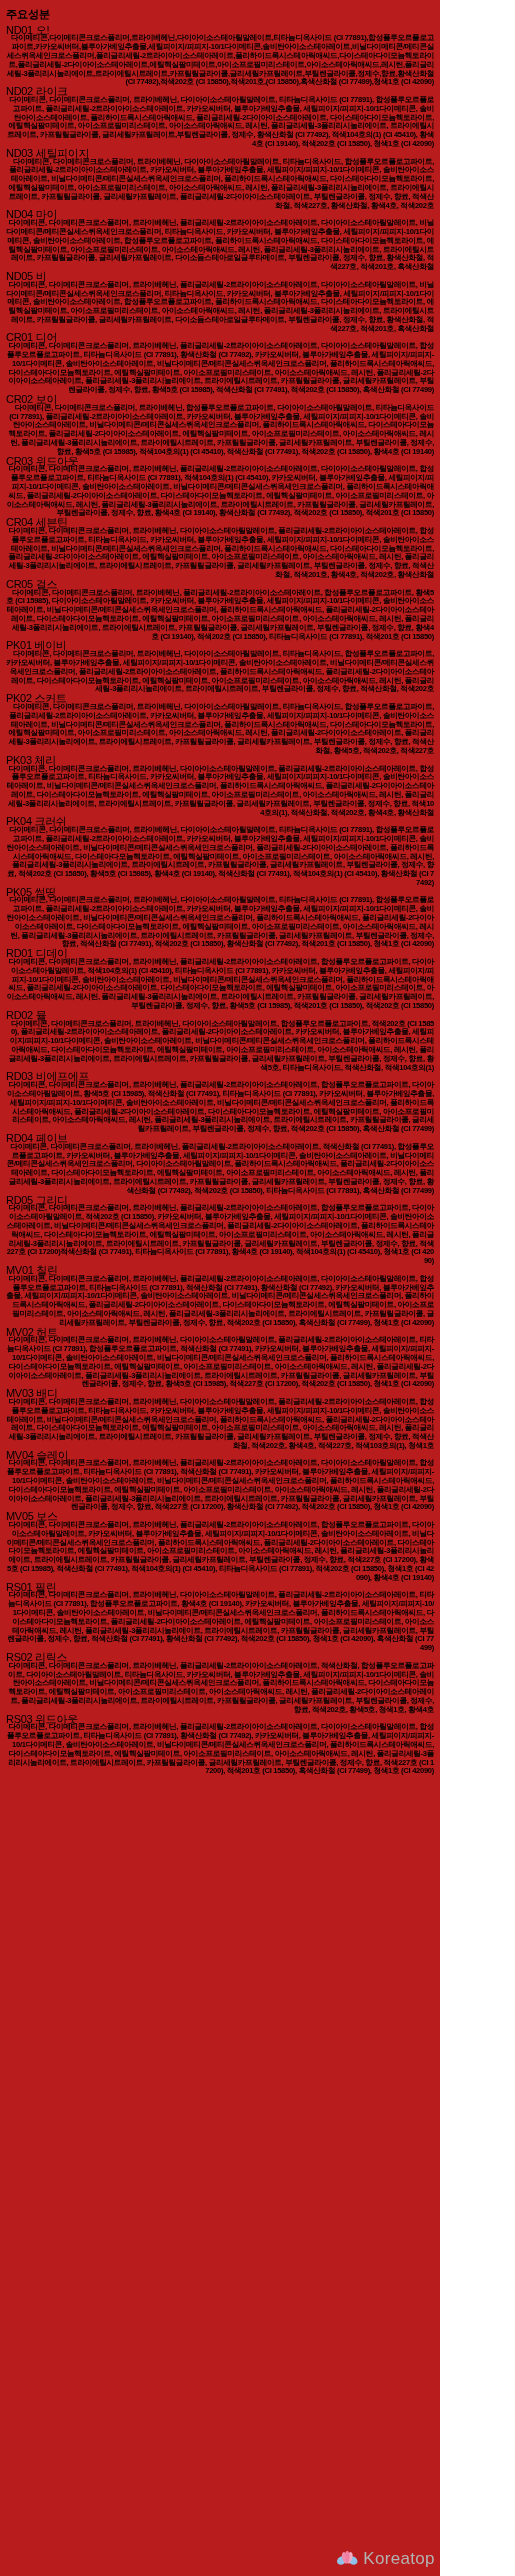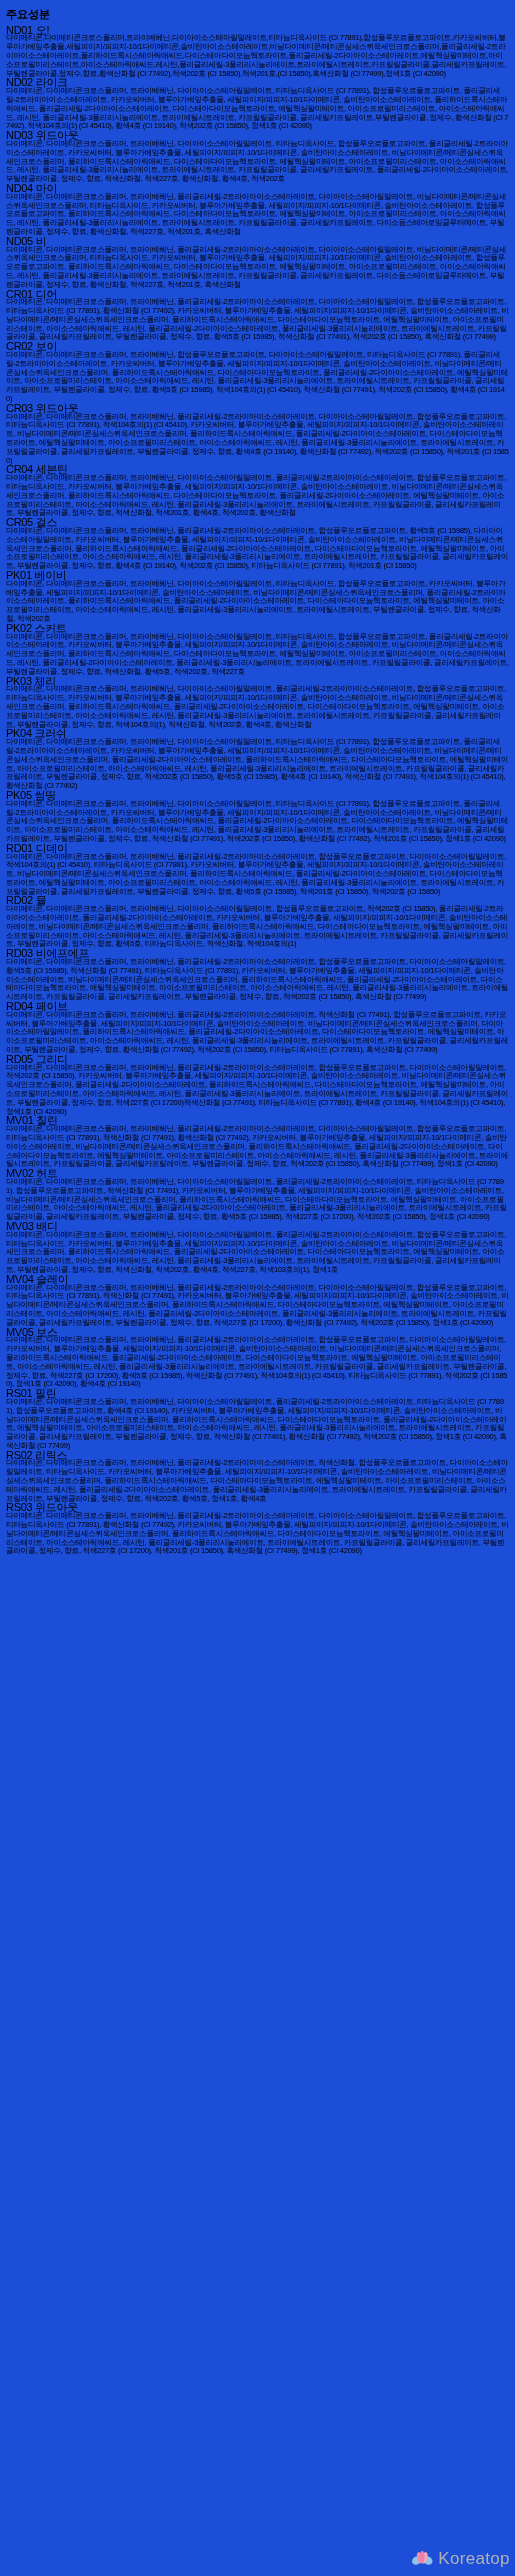--- a/index.html
+++ b/index.html
@@ -1,45 +1,46 @@
 <!DOCTYPE html>
 <html lang="ko" style="font-size:10.6px"><head>
 <meta charset="utf-8">
 <style>
   html,body{margin:0;padding:0;background:#ffffff;}
   .page{
     position:relative;
-    width:515px;
+    width:440px;
     min-height:2576px;
     box-sizing:border-box;
-    background:#1d4ed8;
+    background:#b91c1c;
     color:#000000;
     font-family:"Liberation Sans","DejaVu Sans",sans-serif;
     padding:5.3px 6px 40px 6px;
   }
   .doc-title{
     font-size:11.2px;
     font-weight:700;
     margin:1.3px 0 4px 0;
     letter-spacing:-0.2px;
   }
   .entry-heading{
     font-size:11px;
     line-height:8.8px;
     font-weight:400;
     letter-spacing:-0.3px;
     white-space:nowrap;
   }
   .entry-ingredients{
     font-size:7.6px;
     line-height:8.8px;
-    font-weight:400;
+    font-weight:700;
     letter-spacing:-0.3px;
     word-break:break-all;
     margin:0;
+    text-align:right;
   }
   .watermark{
     position:absolute;
     right:5.3px;
     bottom:6.6px;
     display:flex;
     align-items:center;
     gap:5px;
     margin-top:45px;
   }
@@ -55,21 +56,21 @@
 <body>
 
 <div class="page">
   <div class="doc-title">주요성분</div>
 
   <div id="entries">
       <div class="entry-heading">ND01 오!</div>
       <div class="entry-ingredients">다이메티콘,다이메티콘크로스폴리머,트라이베헤닌,다이아이소스테아릴말레이트,티타늄디옥사이드 (CI 77891),합성플루오르플로고파이트,카카오씨버터,블루아가베잎추출물,세틸피이지/피피지-10/1다이메티콘,솔비탄아이소스테아레이트,비닐다이메티콘/메티콘실세스퀴옥세인크로스폴리머,폴리글리세릴-2트라이아이소스테아레이트,폴리하이드록시스테아릭애씨드,다이스테아다이모늄헥토라이트,폴리글리세릴-2다이아이소스테아레이트,에틸헥실팔미테이트,아이소프로필미리스테이트,아이소스테아릭애씨드,레시틴,폴리글리세릴-3폴리리시놀리에이트,트라이에틸시트레이트,카프릴릴글라이콜,글리세릴카프릴레이트,부틸렌글라이콜,정제수,향료,황색산화철 (CI 77492),적색202호 (CI 15850),적색201호,(CI 15850),흑색산화철 (CI 77499),청색1호 (CI 42090)</div>
       <div class="entry-heading">ND02 라이크</div>
       <div class="entry-ingredients">다이메티콘, 다이메티콘크로스폴리머, 트라이베헤닌, 다이아이소스테아릴말레이트, 티타늄디옥사이드 (CI 77891), 합성플루오르플로고파이트, 폴리글리세릴-2트라이아이소스테아레이트, 카카오씨버터, 블루아가베잎추출물, 세틸피이지/피피지-10/1다이메티콘, 솔비탄아이소스테아레이트, 폴리하이드록시스테아릭애씨드, 폴리글리세릴-2다이아이소스테아레이트, 다이스테아다이모늄헥토라이트, 에틸헥실팔미테이트, 아이소프로필미리스테이트, 아이소스테아릭애씨드, 레시틴, 폴리글리세릴-3폴리리시놀리에이트, 트라이에틸시트레이트, 카프릴릴글라이콜, 글리세릴카프릴레이트,부틸렌글라이콜, 정제수, 황색산화철 (CI 77492), 적색104호의(1) (CI 45410), 황색4호 (CI 19140), 적색202호 (CI 15850), 청색1호 (CI 42090)</div>
-      <div class="entry-heading">ND03 위드아웃</div>
+      <div class="entry-heading">ND03 세틸피이지</div>
       <div class="entry-ingredients">다이메티콘, 다이메티콘크로스폴리머, 트라이베헤닌, 다이아이소스테아릴말레이트, 티타늄디옥사이드, 합성플루오르플로고파이트, 폴리글리세릴-2트라이아이소스테아레이트, 카카오씨버터, 블루아가베잎추출물, 세틸피이지/피피지-10/1다이메티콘, 솔비탄아이소스테아레이트, 비닐다이메티콘/메티콘실세스퀴옥세인크로스폴리머, 폴리하이드록시스테아릭애씨드, 다이스테아다이모늄헥토라이트, 에틸헥실팔미테이트, 아이소프로필미리스테이트, 아이소스테아릭애씨드, 레시틴, 폴리글리세릴-3폴리리시놀리에이트, 트라이에틸시트레이트, 카프릴릴글라이콜, 글리세릴카프릴레이트, 폴리글리세릴-2다이아이소스테아레이트, 부틸렌글라이콜, 정제수, 향료, 적색산화철, 적색227호, 황색산화철, 황색4호, 적색202호</div>
       <div class="entry-heading">ND04 마이</div>
       <div class="entry-ingredients">다이메티콘, 다이메티콘크로스폴리머, 트라이베헤닌, 폴리글리세릴-2트라이아이소스테아레이트, 다이아이소스테아릴말레이트, 비닐다이메티콘/메티콘실세스퀴옥세인크로스폴리머, 티타늄디옥사이드, 카카오씨버터, 블루아가베잎추출물, 세틸피이지/피피지-10/1다이메티콘, 솔비탄아이소스테아레이트, 합성플루오르플로고파이트, 폴리하이드록시스테아릭애씨드, 다이스테아다이모늄헥토라이트, 에틸헥실팔미테이트, 아이소프로필미리스테이트, 아이소스테아릭애씨드, 레시틴, 폴리글리세릴-3폴리리시놀리에이트, 트라이에틸시트레이트, 카프릴릴글라이콜, 글리세릴카프릴레이트, 다이소듐스테아로일글루타메이트, 부틸렌글라이콜, 정제수, 향료, 황색산화철, 적색227호, 적색201호, 흑색산화철</div>
       <div class="entry-heading">ND05 비</div>
       <div class="entry-ingredients">다이메티콘, 다이메티콘크로스폴리머, 트라이베헤닌, 폴리글리세릴-2트라이아이소스테아레이트, 다이아이소스테아릴말레이트, 비닐다이메티콘/메티콘실세스퀴옥세인크로스폴리머, 티타늄디옥사이드, 카카오씨버터, 블루아가베잎추출물, 세틸피이지/피피지-10/1다이메티콘, 솔비탄아이소스테아레이트, 합성플루오르플로고파이트, 폴리하이드록시스테아릭애씨드, 다이스테아다이모늄헥토라이트, 에틸헥실팔미테이트, 아이소프로필미리스테이트, 아이소스테아릭애씨드, 레시틴, 폴리글리세릴-3폴리리시놀리에이트, 트라이에틸시트레이트, 카프릴릴글라이콜, 글리세릴카프릴레이트, 다이소듐스테아로일글루타메이트, 부틸렌글라이콜, 정제수, 향료, 황색산화철, 적색227호, 적색201호, 흑색산화철</div>
       <div class="entry-heading">CR01 디어</div>
       <div class="entry-ingredients">다이메티콘, 다이메티콘크로스폴리머, 트라이베헤닌, 폴리글리세릴-2트라이아이소스테아레이트, 다이아이소스테아릴말레이트, 합성플루오르플로고파이트, 티타늄디옥사이드 (CI 77891), 황색산화철 (CI 77492), 카카오씨버터, 블루아가베잎추출물, 세틸피이지/피피지-10/1다이메티콘, 솔비탄아이소스테아레이트, 비닐다이메티콘/메티콘실세스퀴옥세인크로스폴리머, 폴리하이드록시스테아릭애씨드, 다이스테아다이모늄헥토라이트, 에틸헥실팔미테이트, 아이소프로필미리스테이트, 아이소스테아릭애씨드, 레시틴, 폴리글리세릴-2다이아이소스테아레이트, 폴리글리세릴-3폴리리시놀리에이트, 트라이에틸시트레이트, 카프릴릴글라이콜, 글리세릴카프릴레이트, 부틸렌글라이콜, 정제수, 향료, 황색5호 (CI 15985), 적색산화철 (CI 77491), 적색202호 (CI 15850), 흑색산화철 (CI 77499)</div>
       <div class="entry-heading">CR02 보이</div>
       <div class="entry-ingredients">다이메티콘, 다이메티콘크로스폴리머, 트라이베헤닌, 합성플루오르플로고파이트, 다이아이소스테아릴말레이트, 티타늄디옥사이드 (CI 77891), 폴리글리세릴-2트라이아이소스테아레이트, 카카오씨버터, 블루아가베잎추출물, 세틸피이지/피피지-10/1다이메티콘, 솔비탄아이소스테아레이트, 비닐다이메티콘/메티콘실세스퀴옥세인크로스폴리머, 폴리하이드록시스테아릭애씨드, 다이스테아다이모늄헥토라이트, 폴리글리세릴-2다이아이소스테아레이트, 에틸헥실팔미테이트, 아이소프로필미리스테이트, 아이소스테아릭애씨드, 레시틴, 폴리글리세릴-3폴리리시놀리에이트, 트라이에틸시트레이트, 카프릴릴글라이콜, 글리세릴카프릴레이트, 부틸렌글라이콜, 정제수, 향료, 황색5호 (CI 15985), 적색104호의(1) (CI 45410), 적색산화철 (CI 77491), 적색202호 (CI 15850), 황색4호 (CI 19140)</div>
       <div class="entry-heading">CR03 위드아웃</div>

